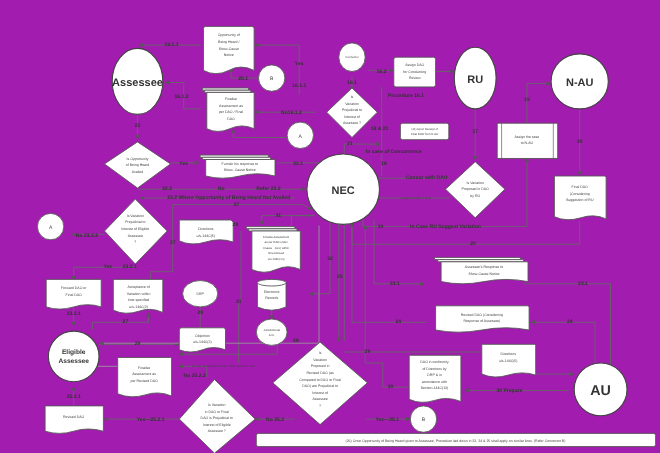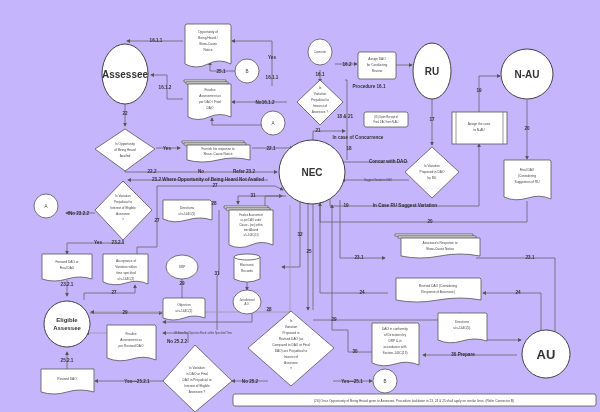--- a/index.html
+++ b/index.html
@@ -1,16 +1,16 @@
 <!DOCTYPE html>
 <html><head>
 <meta charset="utf-8">
 <style>
   html, body { margin:0; padding:0; background:#ffffff; }
-  #canvas { position:relative; width:600px; height:412px; overflow:hidden; background:#c4b5fd; }
+  #canvas { position:relative; width:600px; height:412px; overflow:hidden; background:#a21caf; }
   svg { position:absolute; left:0; top:0; }
   .shape { fill:#ffffff; stroke:#555555; stroke-width:0.8; }
   .shape-thick { fill:#ffffff; stroke:#444444; stroke-width:1; }
   .edge { fill:none; stroke:#666666; stroke-width:0.8; }
   .edge-gray { fill:none; stroke:#999999; stroke-width:0.8; }
   .t { font-family:"Liberation Sans", sans-serif; fill:#444444; text-anchor:middle; }
   .t-node { font-size:4.6px; }
   .t-small { font-size:3.2px; }
   .t-tiny { font-size:2.6px; }
   .t-edge { font-size:4.6px; font-weight:bold; fill:#333333; }

